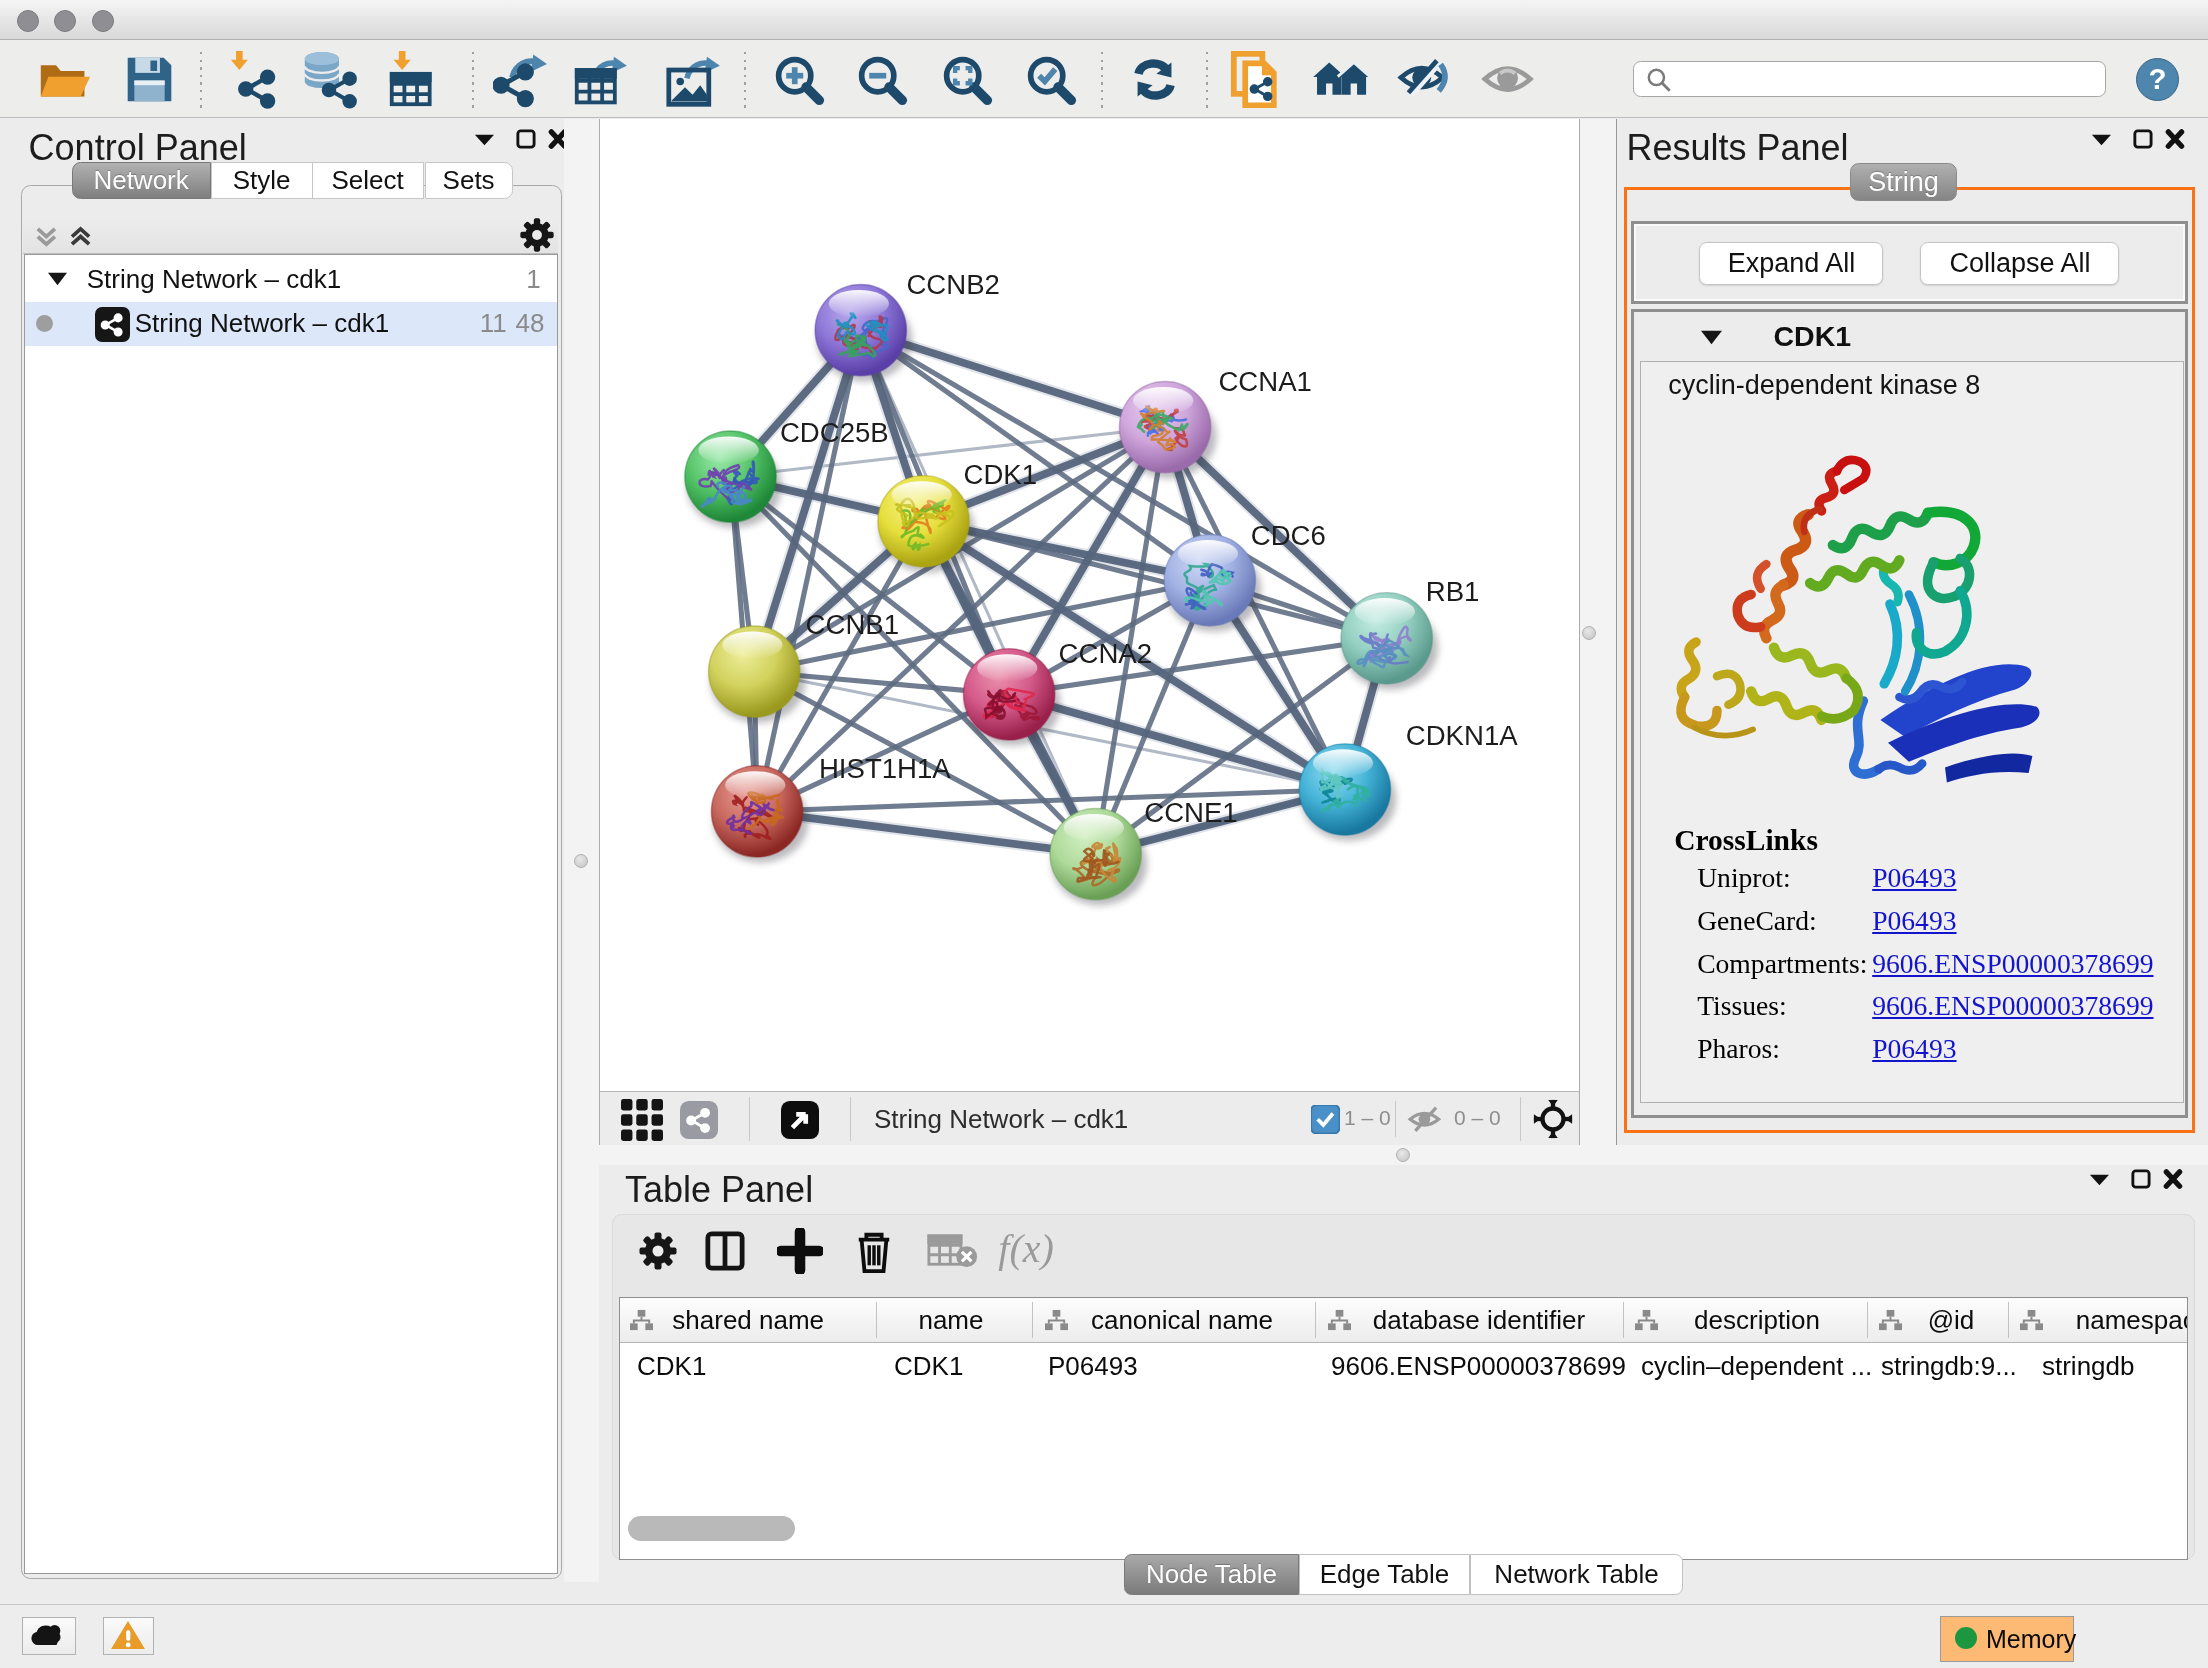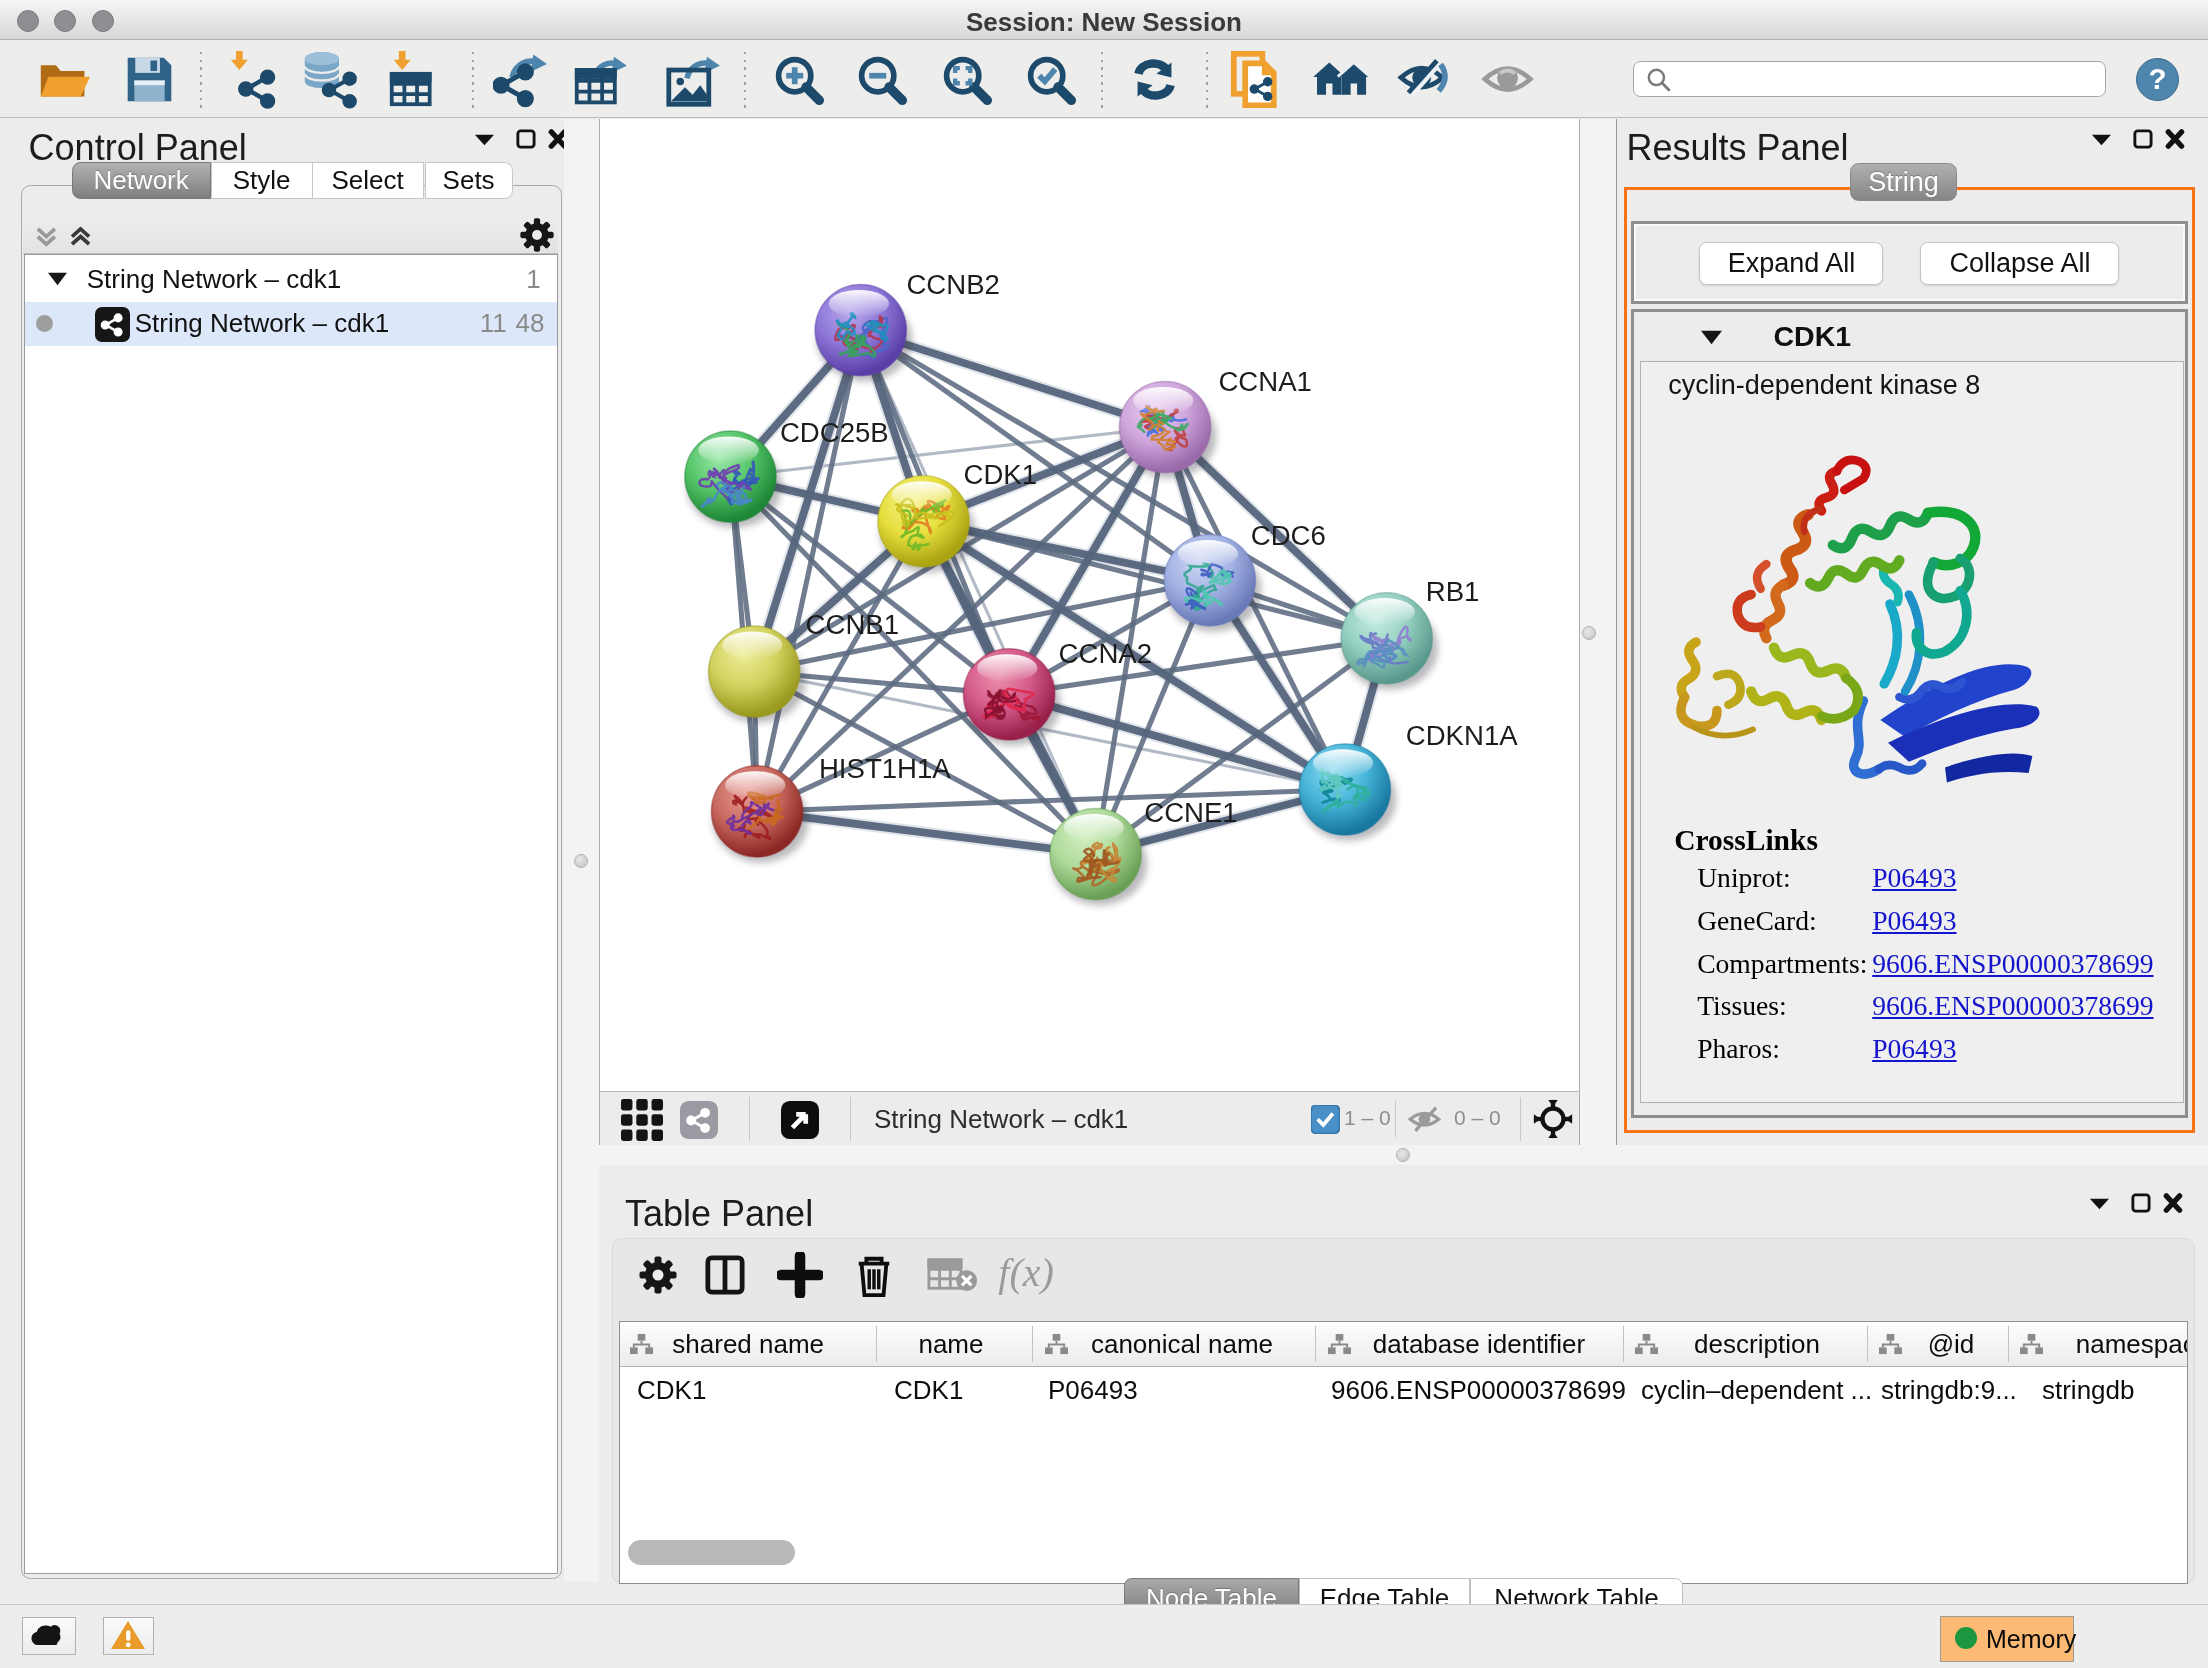--- a/index.html
+++ b/index.html
@@ -34,21 +34,21 @@
 #netcanvas { left:599px; top:119px; width:981px; height:972px; background:#fff;
   border-left:1px solid #ababab; border-right:1px solid #ababab; }
 #nettb { left:599px; top:1091px; width:981px; height:54px; background:#ececec;
   border-left:1px solid #ababab; border-right:1px solid #ababab; border-top:1px solid #b6b6b6; }
 .ntsep { position:absolute; top:4.8px; height:44px; width:1px; background:#c8c8c8; }
 #rpanel { left:1616px; top:119px; width:593px; height:1026px; background:#ececec;
   border-left:1.9px solid #989898; }
 .rbox { position:absolute; border:3px solid #f97316; background:#ececec; }
 .btn { position:absolute; height:43px; background:#fff; border:1px solid #c4c4c4; border-radius:7.6px;
   font-size:27px; color:#111; text-align:center; box-shadow:0 1px 1.9px rgba(0,0,0,0.12); }
-#tpanel { left:599px; top:1165px; width:1609px; height:438px; background:#ececec;margin-top:24px; }
+#tpanel { left:599px; top:1165px; width:1609px; height:438px; background:#ececec; }
 #tp-container { position:absolute; left:13.3px; top:49px; width:1583px; height:346px;
   background:#e7e7e7; border:1px solid #d9d9d9; border-radius:9.5px;padding-left:44px; }
 #tp-table { position:absolute; left:5.7px; top:82px; width:1569px; height:263px; background:#fff; overflow:hidden;
   border:1.9px solid #8f8f8f; }
 #tp-header { position:absolute; left:0; top:0; width:100%; height:45px;
   background:linear-gradient(#fdfdfd,#ececec); border-bottom:1px solid #b5b5b5; font-size:26px; color:#0c0c0c; }
 .hcell { position:absolute; top:0; height:44px; line-height:44px; text-align:center; }
 .hdiv { position:absolute; top:3.8px; height:36px; width:1px; background:#c2c2c2; }
 .dcell { position:absolute; top:46px; height:45px; line-height:45px; font-size:26px; color:#0c0c0c; }
 .btab { position:absolute; top:0; height:41px; line-height:39px; font-size:26px; text-align:center;
@@ -56,21 +56,20 @@
 #statusbar { left:0; top:1604px; width:2208px; height:65px; background:#ededed; border-top:1px solid #c6c6c6; }
 .sbtn { position:absolute; top:12.4px; width:54px; height:38px; background:linear-gradient(#fafafa,#ececec);
   border:1.9px solid #b2b2b2; }
 .dot-handle { position:absolute; width:14.3px; height:14.3px; border-radius:50%;
   background:radial-gradient(circle at 40% 35%, #e8e8e8, #c2c2c2); border:1px solid #b0b0b0; }
 </style></head><body>
 <div id="titlebar" class="abs">
     <div class="light" style="left:17px"></div>
     <div class="light" style="left:54px"></div>
     <div class="light" style="left:92px"></div>
-    <div id="title">Session: New Session</div>
   </div>
 <div id="toolbar" class="abs">
     <svg style="position:absolute;left:37px;top:11.4px" width="55" height="55" viewBox="0 0 58 58" xmlns="http://www.w3.org/2000/svg">
       <path d="M4 14 L20 14 L25 20 L50 20 L50 47 L4 47 Z" fill="#b06c14"></path>
       <path d="M4 47 L12 26 L56 26 L46 47 Z" fill="#efa02f"></path>
     </svg>
     <svg style="position:absolute;left:122px;top:11.4px" width="55" height="55" viewBox="0 0 58 58" xmlns="http://www.w3.org/2000/svg">
       <path d="M6 6 H44 L52 14 V52 H6 Z" fill="#306388"></path>
       <rect x="14" y="6" width="26" height="16" fill="#c8dae8"></rect>
       <rect x="30" y="9" width="7" height="11" fill="#306388"></rect>

